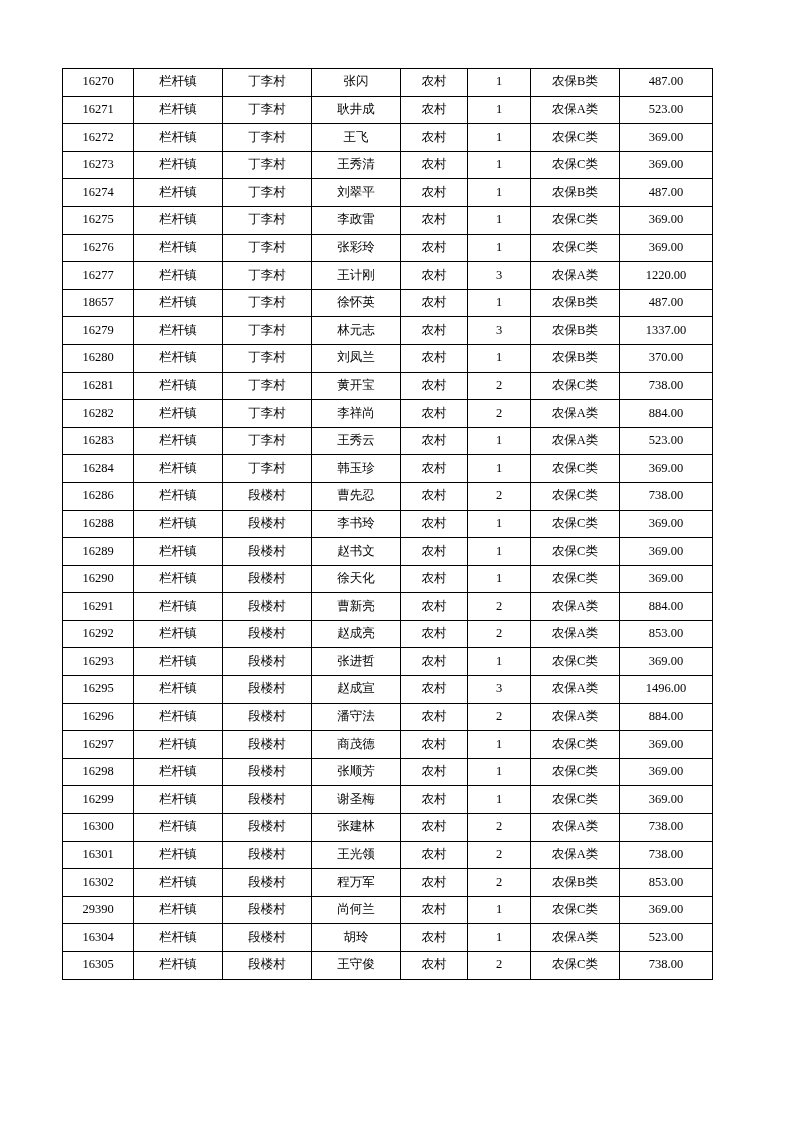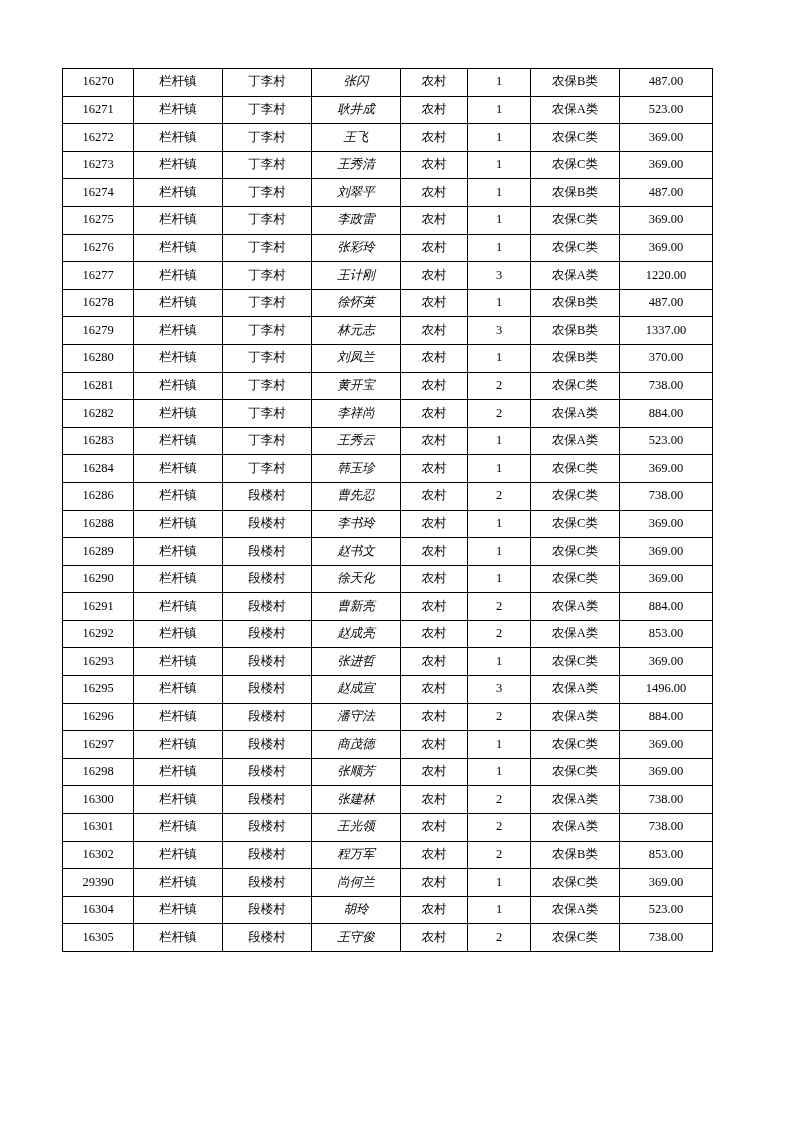--- a/index.html
+++ b/index.html
@@ -33,21 +33,21 @@
     text-align: center;
     vertical-align: middle;
     font-size: 12.5px;
     line-height: 1.1;
     white-space: nowrap;
     overflow: hidden;
   }
   td.c-id      { width: 66px; font-family: "Liberation Serif", serif; }
   td.c-town    { width: 84px; }
   td.c-village { width: 84px; }
-  td.c-name    { width: 84px; font-style: italic; }
+  td.c-name    { width: 84px; }
   td.c-type    { width: 62px; margin-left: 40px; }
   td.c-count   { width: 58px; }
   td.c-cat     { width: 84px; font-size: 12px; }
   td.c-amt     { width: 88px; font-family: "Liberation Serif", serif; }
 </style>
 </head>
 <body>
 
 <div class="page">
   <table class="data-table">
@@ -126,21 +126,21 @@
           <td class="c-id">16277</td>
           <td class="c-town">栏杆镇</td>
           <td class="c-village">丁李村</td>
           <td class="c-name">王计刚</td>
           <td class="c-type">农村</td>
           <td class="c-count">3</td>
           <td class="c-cat">农保A类</td>
           <td class="c-amt">1220.00</td>
         </tr>
         <tr>
-          <td class="c-id">16278</td>
+          <td class="c-id">18657</td>
           <td class="c-town">栏杆镇</td>
           <td class="c-village">丁李村</td>
           <td class="c-name">徐怀英</td>
           <td class="c-type">农村</td>
           <td class="c-count">1</td>
           <td class="c-cat">农保B类</td>
           <td class="c-amt">487.00</td>
         </tr>
         <tr>
           <td class="c-id">16279</td>
@@ -300,20 +300,30 @@
           <td class="c-type">农村</td>
           <td class="c-count">1</td>
           <td class="c-cat">农保C类</td>
           <td class="c-amt">369.00</td>
         </tr>
         <tr>
           <td class="c-id">16298</td>
           <td class="c-town">栏杆镇</td>
           <td class="c-village">段楼村</td>
           <td class="c-name">张顺芳</td>
+          <td class="c-type">农村</td>
+          <td class="c-count">1</td>
+          <td class="c-cat">农保C类</td>
+          <td class="c-amt">369.00</td>
+        </tr>
+        <tr>
+          <td class="c-id">16299</td>
+          <td class="c-town">栏杆镇</td>
+          <td class="c-village">段楼村</td>
+          <td class="c-name">谢圣梅</td>
           <td class="c-type">农村</td>
           <td class="c-count">1</td>
           <td class="c-cat">农保C类</td>
           <td class="c-amt">369.00</td>
         </tr>
         <tr>
           <td class="c-id">16300</td>
           <td class="c-town">栏杆镇</td>
           <td class="c-village">段楼村</td>
           <td class="c-name">张建林</td>

